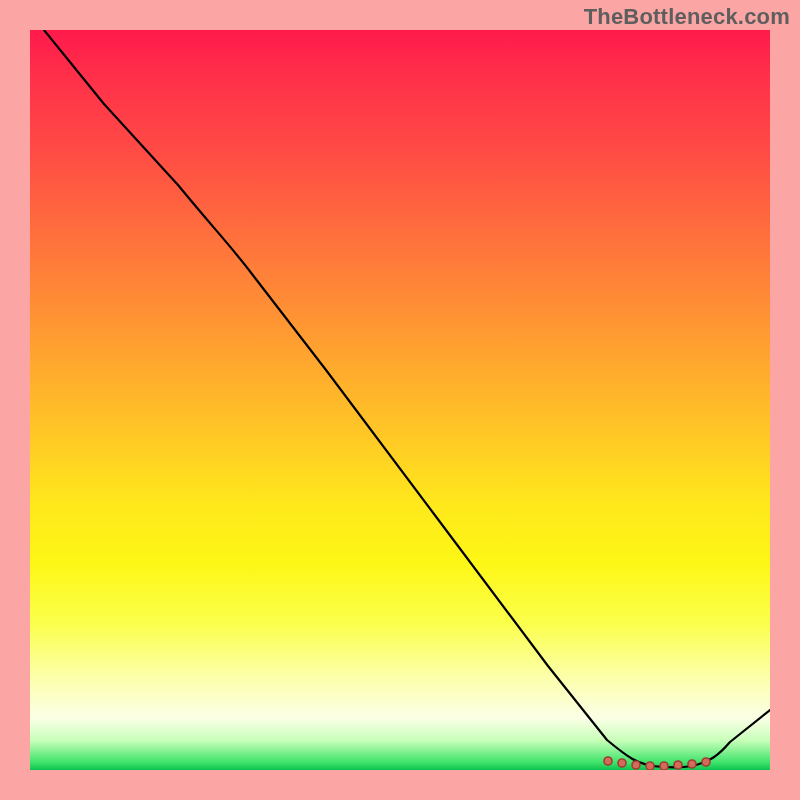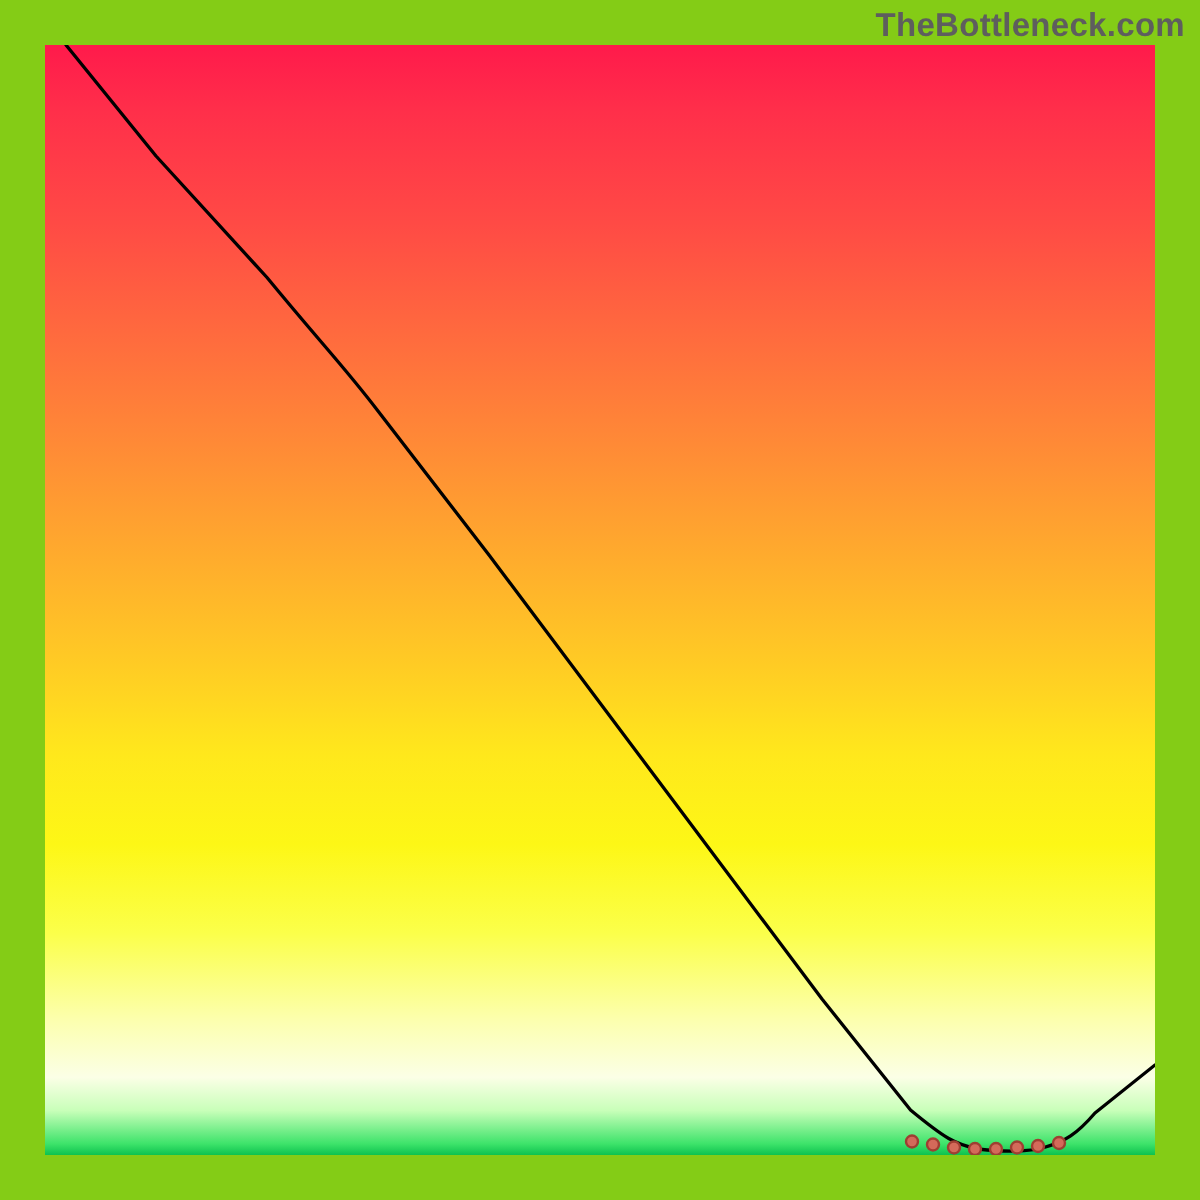--- a/index.html
+++ b/index.html
@@ -8,21 +8,21 @@
     width: 800px;
     height: 800px;
     background: #000;
     overflow: hidden;
     font-family: Arial, Helvetica, sans-serif;
   }
   .frame {
     position: relative;
     width: 800px;
     height: 800px;
-    background: #84cc16;
+    background: #fca5a5;
   }
   .watermark {
     position: absolute;
     top: 4px;
     right: 10px;
     color: #5e5e5e;
     font-size: 22px;
     font-weight: 600;
     letter-spacing: 0.2px;
     z-index: 5;

